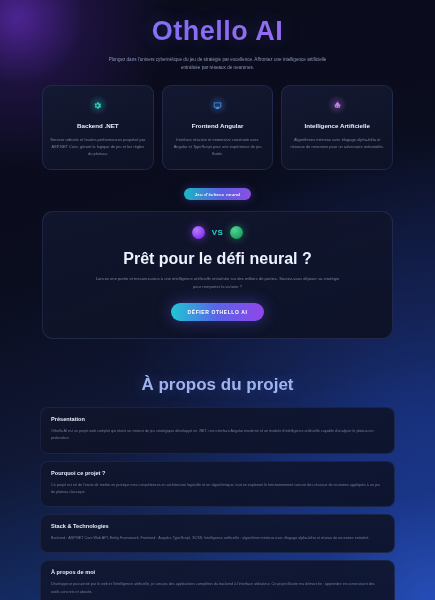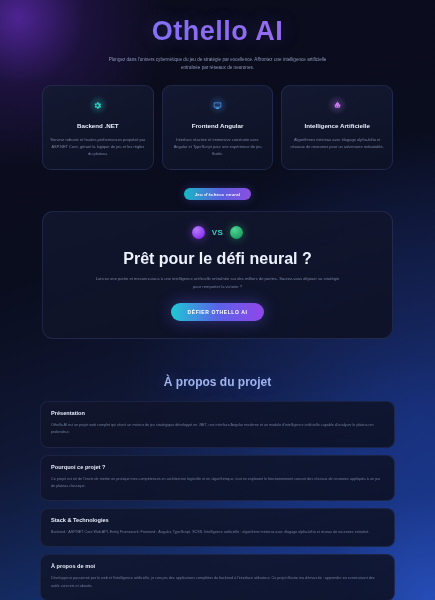--- a/index.html
+++ b/index.html
@@ -82,21 +82,21 @@
     display: inline-block; margin-top: 13px; padding: 6px 16px; border-radius: 20px;
     font-size: 5px; font-weight: bold; letter-spacing: 0.6px; color: #ffffff;
     background: linear-gradient(90deg, #1fc7d4 0%, #5a63e8 50%, #9146ea 100%);
     box-shadow: 0 0 16px rgba(95,90,230,0.45);
     border: none; cursor: pointer;
   }
 
   
   .about-title {
     margin-top: 36px; text-align: center;
-    font-size: 12px; font-weight: bold; color: #9fb4ef;
+    font-size: 17px; font-weight: bold; color: #9fb4ef;
     text-shadow: 0 0 14px rgba(110,140,240,0.3);
   }
   .panels { margin: 12px 20px 0; display: flex; flex-direction: column; gap: 7px; }
   .panel {
     border-radius: 8px; padding: 8px 10px 10px;
     background: linear-gradient(170deg, rgba(17,22,45,0.85) 0%, rgba(12,16,34,0.88) 100%);
     border: 1px solid rgba(88,108,175,0.18);
   }
   .panel-title { font-size: 5.6px; font-weight: bold; color: #e6ebfa; }
   .panel-text { margin-top: 6px; font-size: 3.7px; line-height: 1.95; color: #727c99; }

